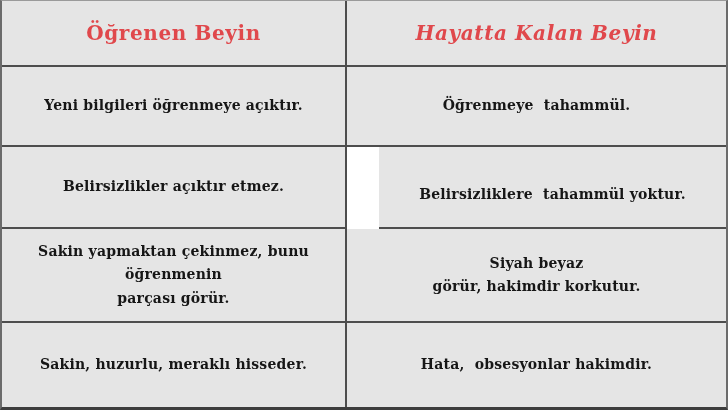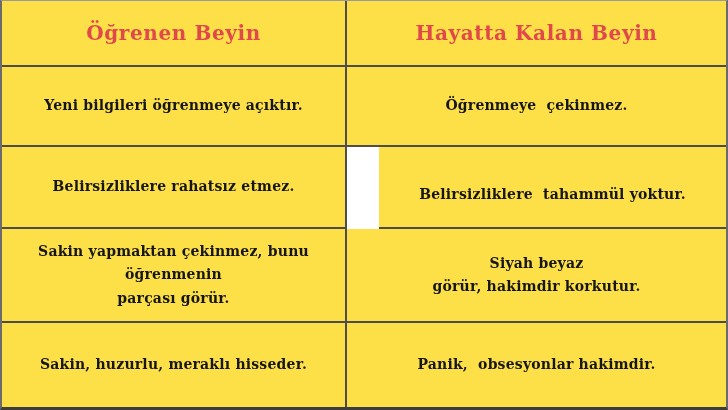--- a/index.html
+++ b/index.html
@@ -28,21 +28,21 @@
     grid-template-rows: 66px 80px 82px 94px 1fr;
   }
   .cell {
     box-sizing: border-box;
     display: flex;
     align-items: center;
     justify-content: center;
     text-align: center;
     padding: 7px 28px;
     border-bottom: 2px solid #4d4d4d;
-    background: #fde047;
+    background: #e5e5e5;
   }
   .cell.col-left {
     border-right: 2px solid #4d4d4d;
   }
   .cell.row-last {
     border-bottom: none;
   }
   .cell-text {
     white-space: pre-wrap;
     font-weight: 700;
@@ -50,21 +50,21 @@
     line-height: 1.65;
     color: #161616;
     letter-spacing: 0.2px;
   }
   .header-cell .cell-text {
     font-size: 20px;
     line-height: 1.2;
     letter-spacing: 0.6px;
   }
   .header-cell.col-left .cell-text  { color: var(--header-color, #e0484c); }
-  .header-cell.col-right .cell-text { color: var(--header-color, #e0484c); }
+  .header-cell.col-right .cell-text { color: var(--header-color, #e0484c); font-style: italic; }
   .cell.offset-down {
     padding-top: 22px;
     margin-left: 32px;
   }
 </style>
 </head>
 <body>
 
 <div class="canvas">
   <div class="table">
@@ -73,40 +73,40 @@
       <span class="cell-text">Öğrenen Beyin</span>
     </div>
     <div class="cell header-cell col-right">
       <span class="cell-text">Hayatta Kalan Beyin</span>
     </div>
 
     <div class="cell col-left">
       <span class="cell-text">Yeni bilgileri öğrenmeye açıktır.</span>
     </div>
     <div class="cell col-right">
-      <span class="cell-text">Öğrenmeye  çekinmez.</span>
+      <span class="cell-text">Öğrenmeye  tahammül.</span>
     </div>
 
     <div class="cell col-left">
-      <span class="cell-text">Belirsizliklere rahatsız etmez.</span>
+      <span class="cell-text">Belirsizlikler açıktır etmez.</span>
     </div>
     <div class="cell col-right offset-down">
       <span class="cell-text">Belirsizliklere  tahammül yoktur.</span>
     </div>
 
     <div class="cell col-left">
       <span class="cell-text">Sakin yapmaktan çekinmez, bunu öğrenmenin
 parçası görür.</span>
     </div>
     <div class="cell col-right">
       <span class="cell-text">Siyah beyaz
 görür, hakimdir korkutur.</span>
     </div>
 
     <div class="cell col-left row-last">
       <span class="cell-text">Sakin, huzurlu, meraklı hisseder.</span>
     </div>
     <div class="cell col-right row-last">
-      <span class="cell-text">Panik,  obsesyonlar hakimdir.</span>
+      <span class="cell-text">Hata,  obsesyonlar hakimdir.</span>
     </div>
 
   </div>
 </div>
 
 </body></html>

